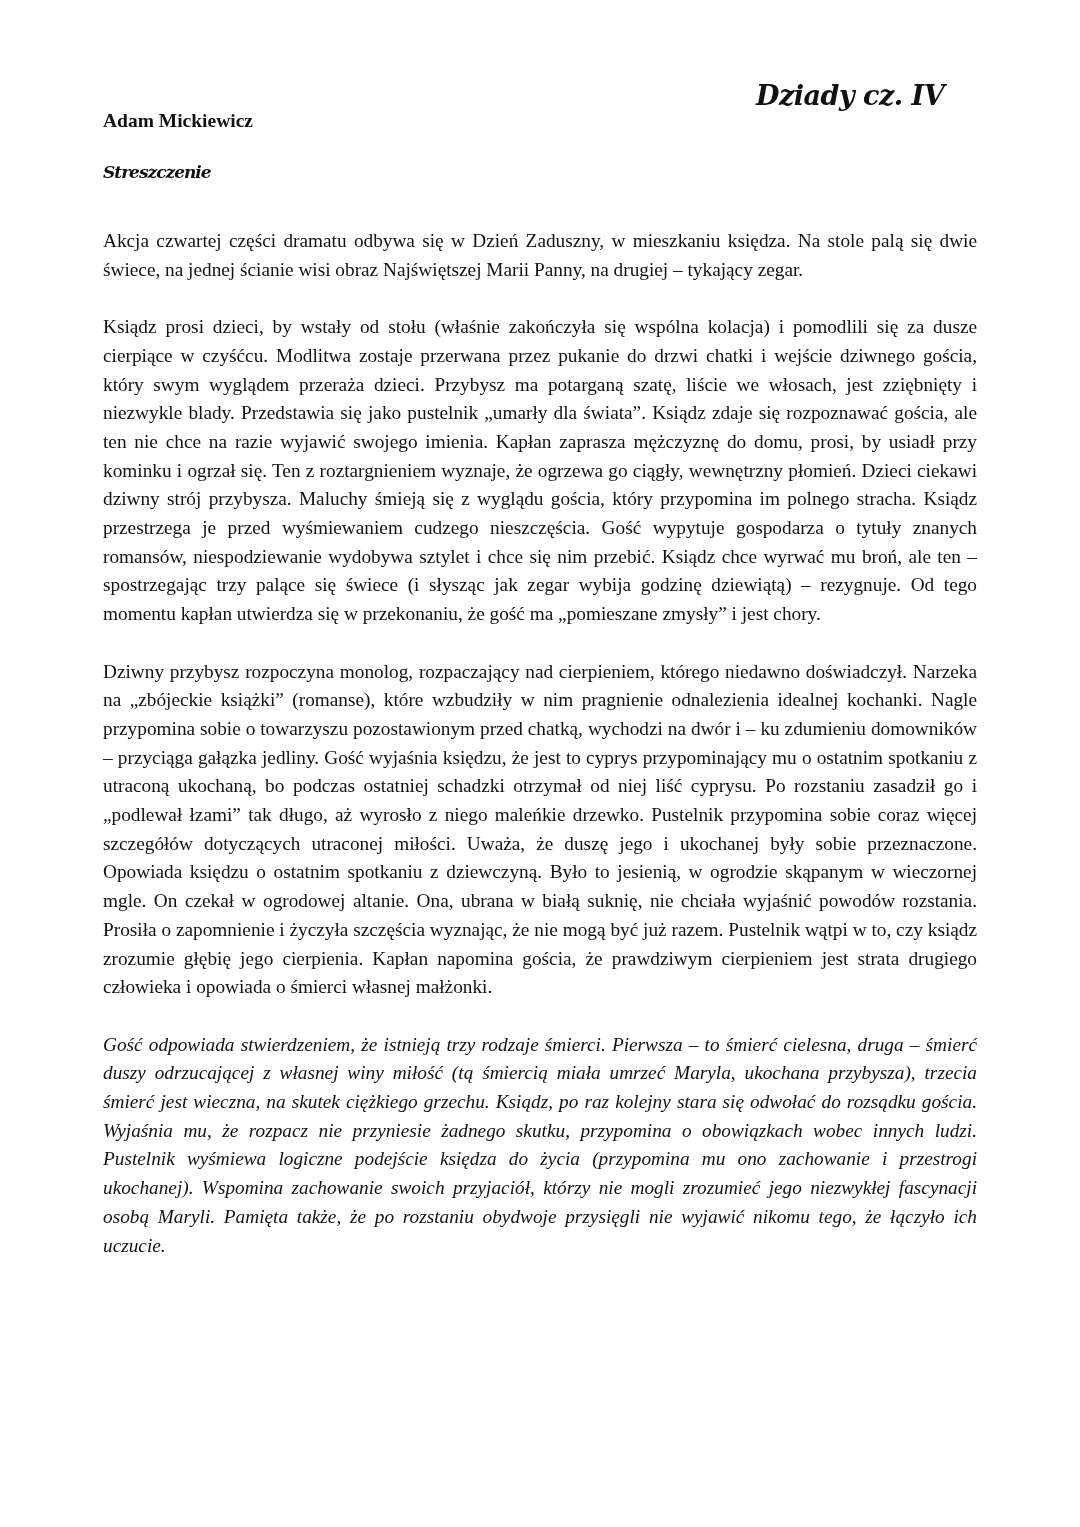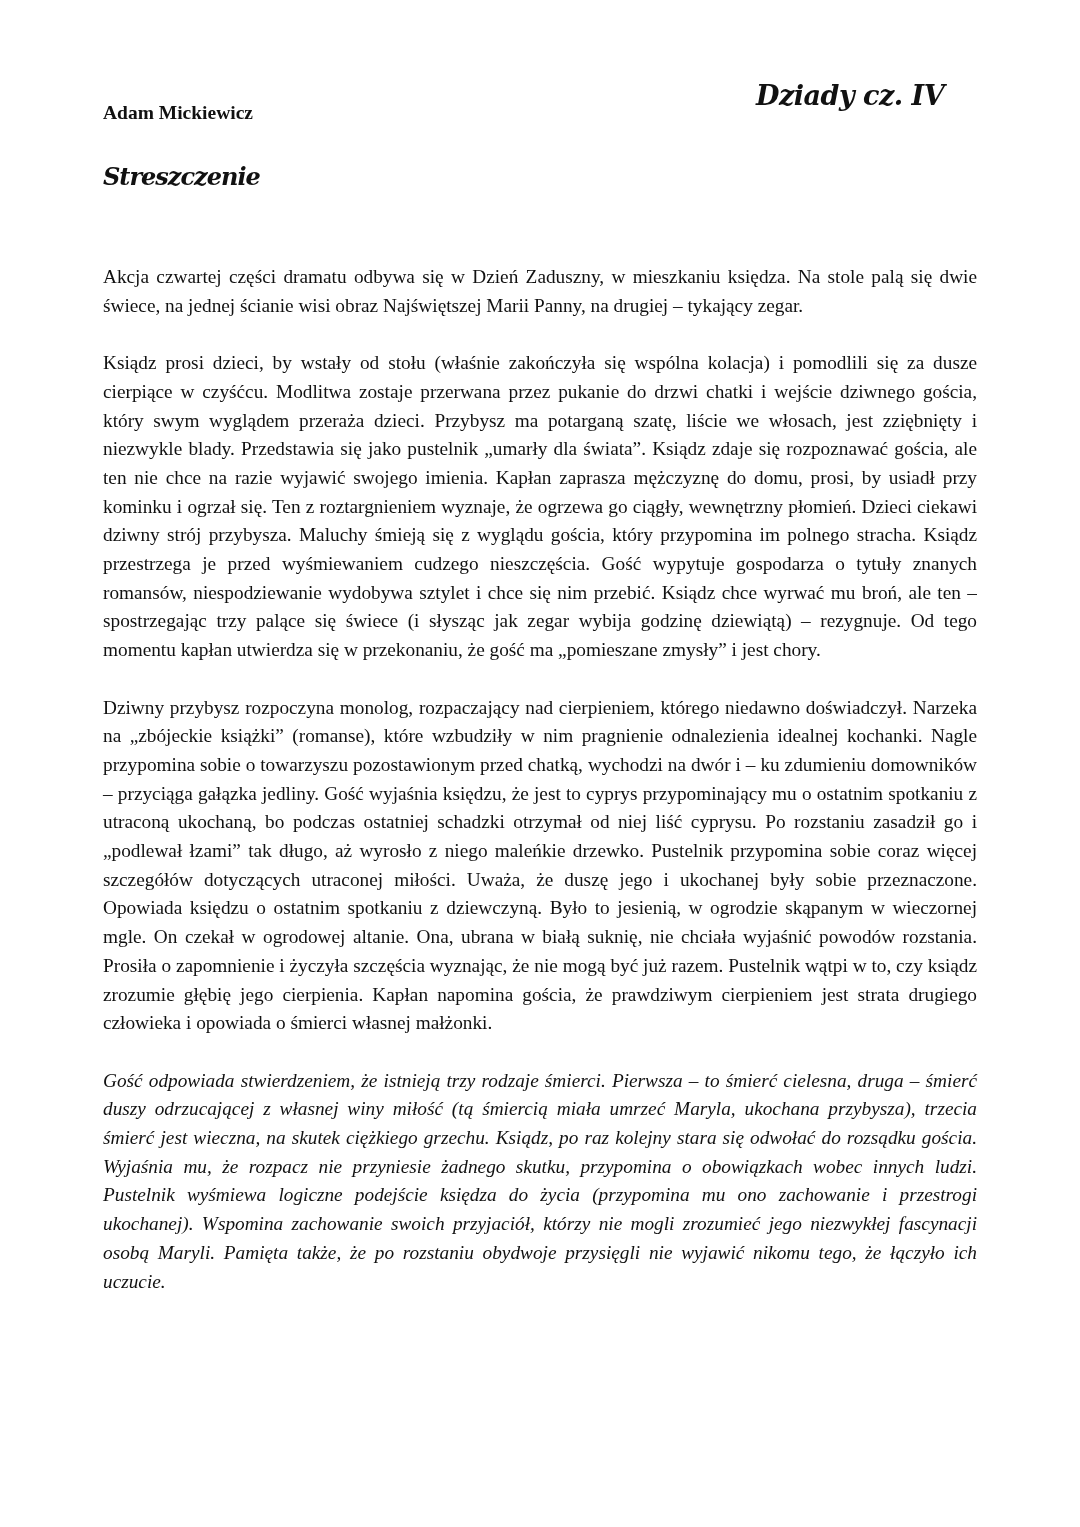--- a/index.html
+++ b/index.html
@@ -1,34 +1,34 @@
 <!DOCTYPE html>
 <html><head>
   <meta charset="utf-8">
   <style>
     html, body { margin: 0; padding: 0; background: #ffffff; }
     body { width: 1080px; height: 1527px; position: relative; overflow: hidden; color: #111111; }
     .author {
-      position: absolute; left: 103px; top: 102px;
+      position: absolute; left: 103px; top: 110px;
       font-family: "Liberation Serif", serif; font-weight: bold; font-size: 19.5px; color: #111;
     }
     .title {
       position: absolute; left: 756px; top: 80px;
       font-family: "DejaVu Serif", serif; font-style: italic; font-weight: bold; font-size: 27px; color: #111;
       letter-spacing: -0.5px;
     }
     .section {
       position: absolute; left: 103px; top: 162px;
-      font-family: "DejaVu Serif", serif; font-style: italic; font-weight: bold; font-size: 24px; color: #111;
+      font-family: "DejaVu Serif", serif; font-style: italic; font-weight: bold; font-size: 17px; color: #111;
       letter-spacing: -1px;
     }
     .body {
       position: absolute; left: 103px; top: 227px; width: 874px;
       font-family: "Liberation Serif", serif; font-size: 19.3px; line-height: 28.7px;
-      text-align: justify; color: #111; margin-top: 36px;
+      text-align: justify; color: #111;
     }
     .body p { margin: 0 0 28.7px 0; }
     .body p.last { text-align-last: justify; font-style: italic; }
   </style>
 </head>
 <body>
 
 <div>
   <div class="author">Adam Mickiewicz</div>
   <div class="title">Dziady cz. IV</div>

